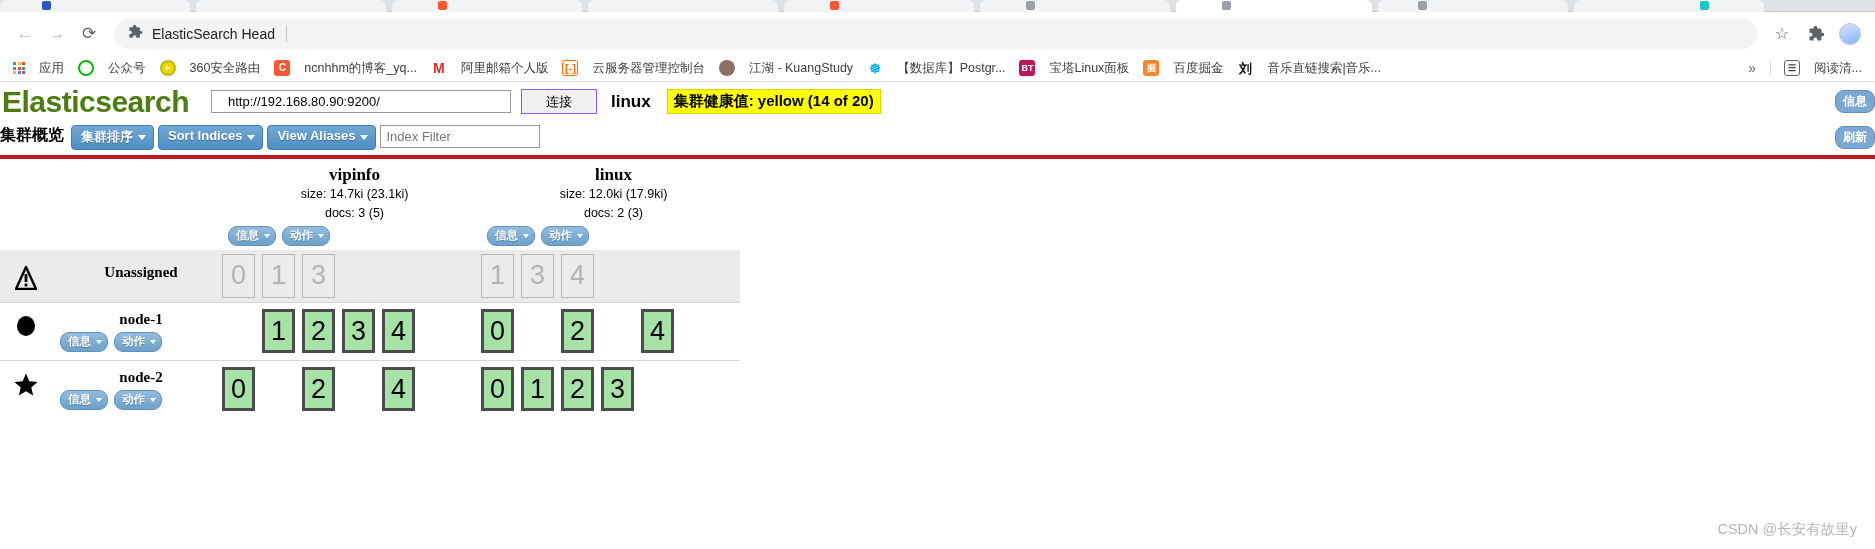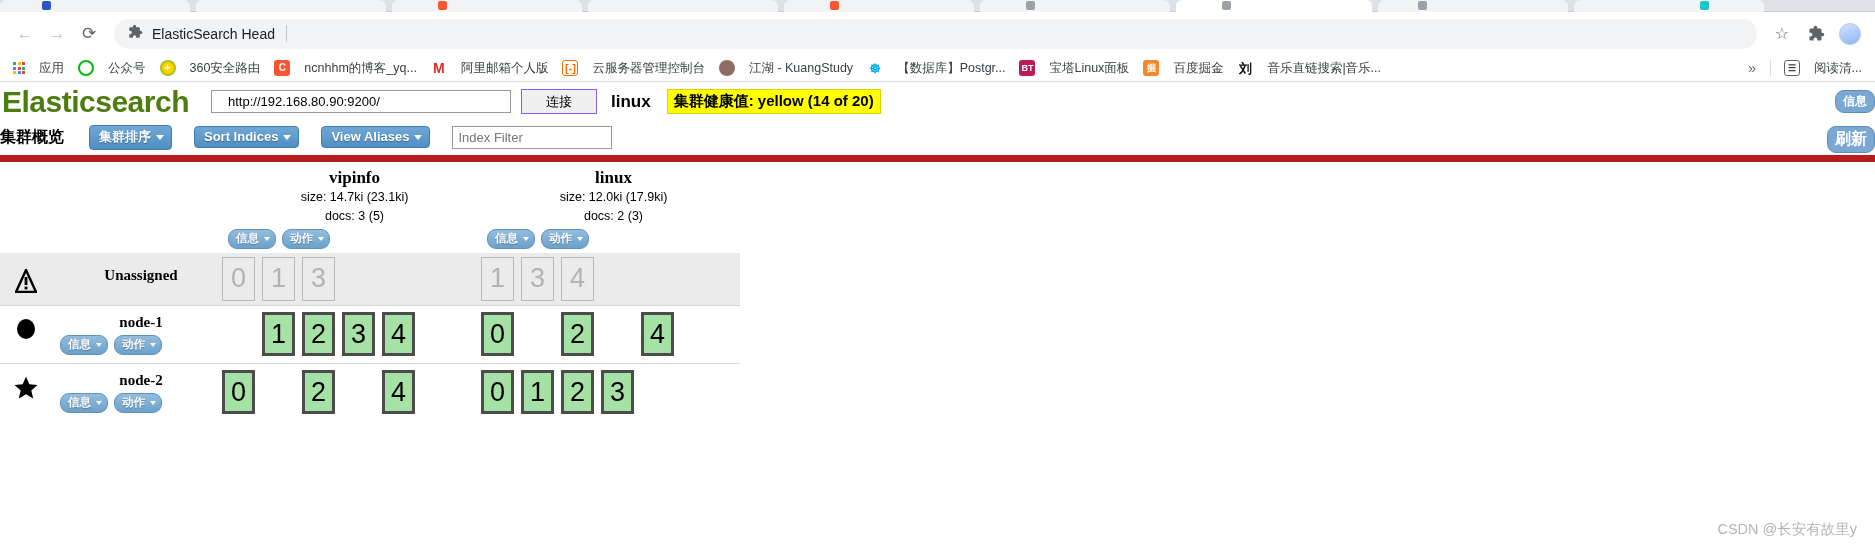--- a/index.html
+++ b/index.html
@@ -123,22 +123,22 @@
   .es-tab {
     border:1px solid #9b9b9b; border-bottom:none; background:#ededed;
     font-size:13.5px; padding:2px 9px 3px 9px; color:#000; line-height:1.35;
     position:relative; top:1px; white-space:nowrap;
     font-family:"Liberation Sans",sans-serif;
   }
   .es-tab.active { background:#ffffff; border-bottom:1px solid #ffffff; }
   .es-tab .plus { color:#1a3fd0; margin-left:3px; }
 
   .es-toolbar {
-    display:flex; align-items:center; gap:22px; padding:5px 0 5px 0;
-    border-bottom:7px solid #b91c1c; position:relative; min-height:33px;
+    display:flex; gap:4px; padding:5px 0 5px 0;
+    border-bottom:4px solid #b91c1c; position:relative; min-height:33px;
   }
   .tb-title { font-size:16px; font-weight:bold; color:#000; margin-right:3px; }
   .btn-blue {
     background:linear-gradient(#6fa8d6,#4f8fc4);
     border:1px solid #3f7cb0; border-radius:4px;
     color:#ffffff; font-weight:bold; font-size:13px;
     padding:2px 20px 3px 9px; position:relative; white-space:nowrap;
     text-shadow:0 1px 1px rgba(0,0,0,.35);
     font-family:"Liberation Sans",sans-serif;
   }
@@ -147,21 +147,21 @@
     border-left:4px solid transparent; border-right:4px solid transparent;
     border-top:5px solid #ffffff;
   }
   .idx-filter {
     width:160px; height:23px; border:1px solid #9a9a9a; background:#fff;
     font-size:13px; padding:2px 5px; color:#8b8b8b;
     font-family:"Liberation Sans",sans-serif;
   }
   .refresh-right {
     position:absolute; right:0; top:6px;
-    background:#7aa8d2; color:#fff; font-size:16px; font-weight:bold;
+    background:#7aa8d2; color:#fff; font-size:12px; font-weight:bold;
     padding:2px 7px; border-radius:9px; border:1px solid #5e8fba;
   }
 
   
   .shard-wrap { position:relative;text-align:center; }
   table.shards { border-collapse:collapse; width:740px; table-layout:fixed; }
   table.shards td { padding:0; vertical-align:middle; }
   .col-node { width:222px; }
   .col-idx  { width:259px; }
 

